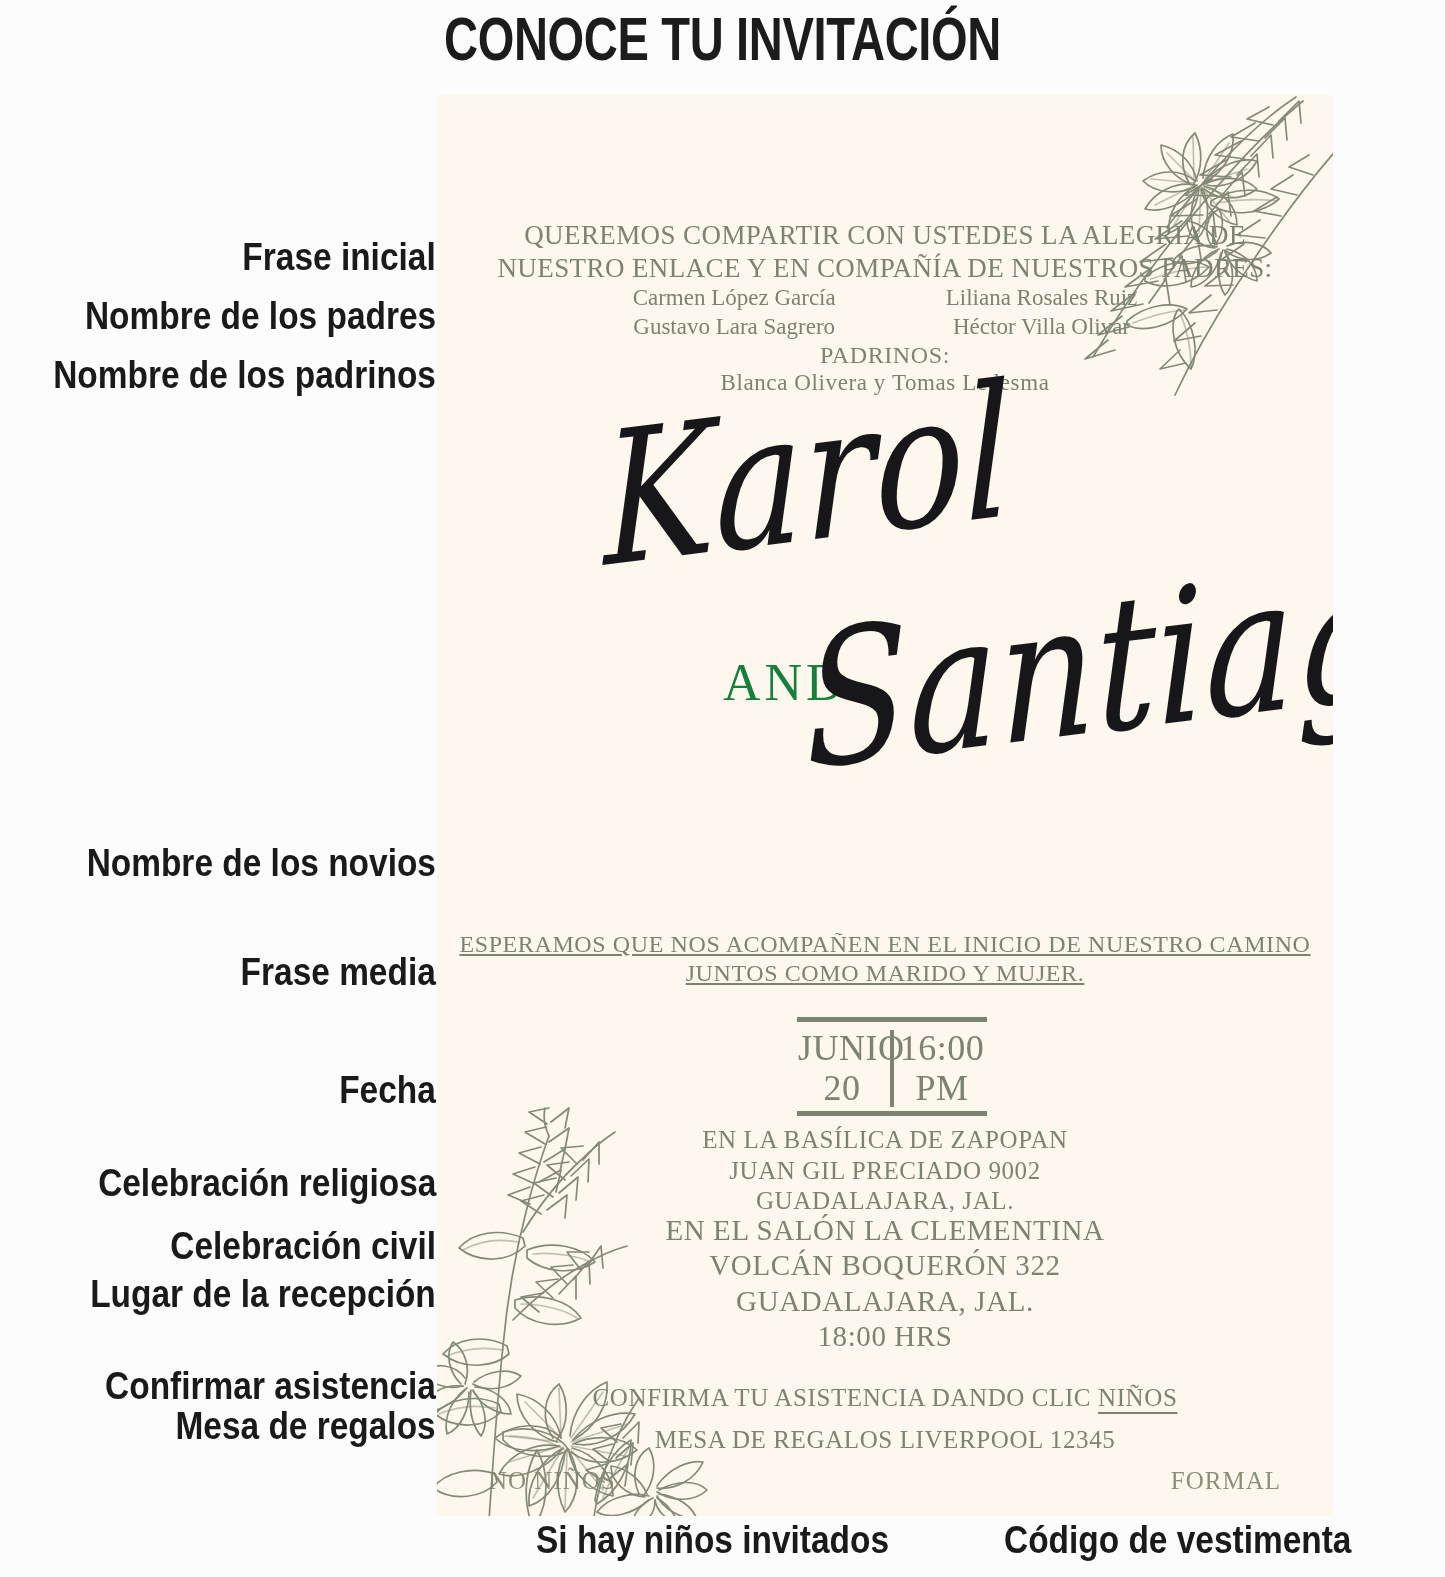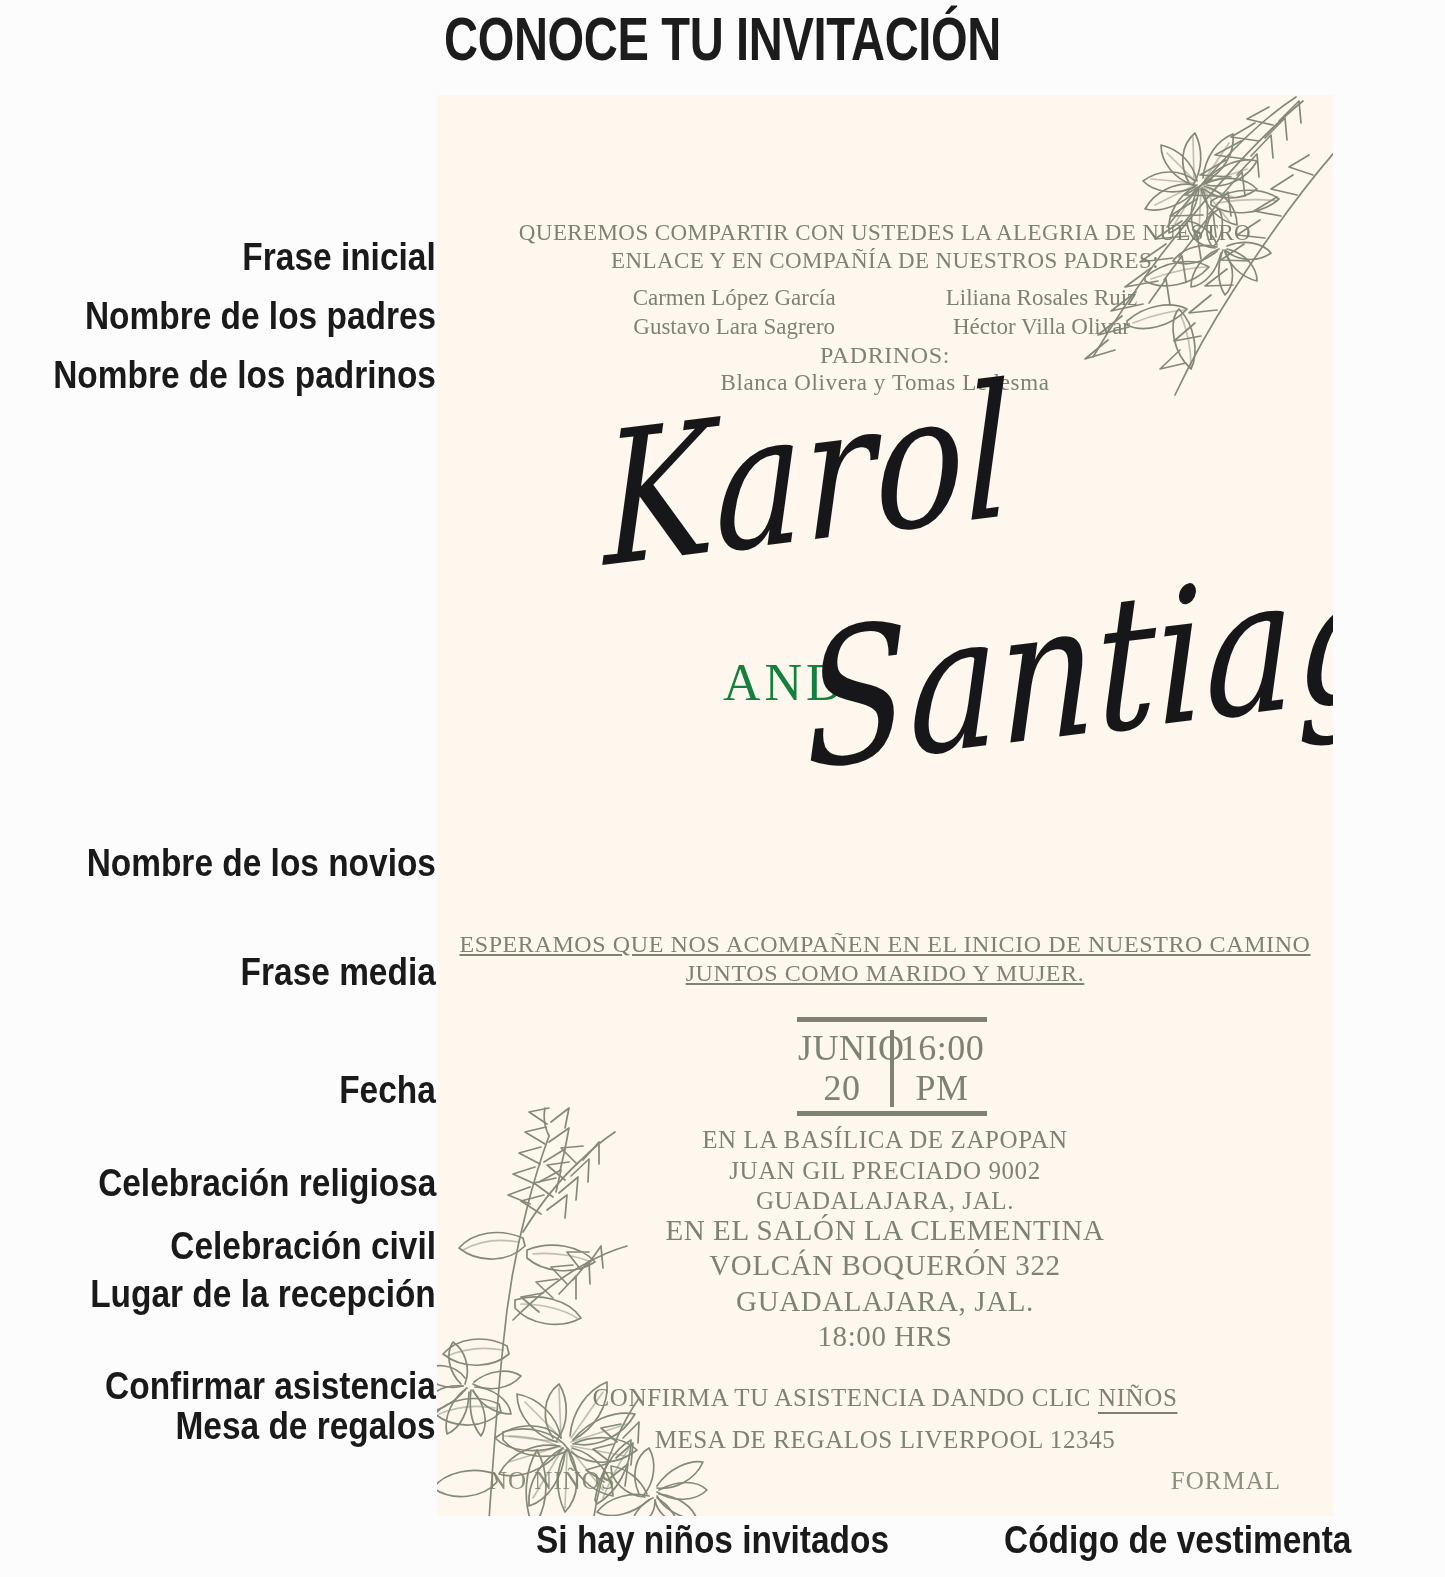--- a/index.html
+++ b/index.html
@@ -73,21 +73,21 @@
     color: #7c8371;
     text-align: center;
     width: 100%;
     left: 0;
     letter-spacing: 0.6px;
     line-height: 1.22;
   }
 
   #intro-phrase {
     top: 124px;
-    font-size: 23px;
+    font-size: 27px;
     letter-spacing: 0.4px;
     padding: 0 58px;
     box-sizing: border-box;
     width: 896px;
   }
 
   #parents-row {
     position: absolute;
     top: 188px;
     left: 0;

